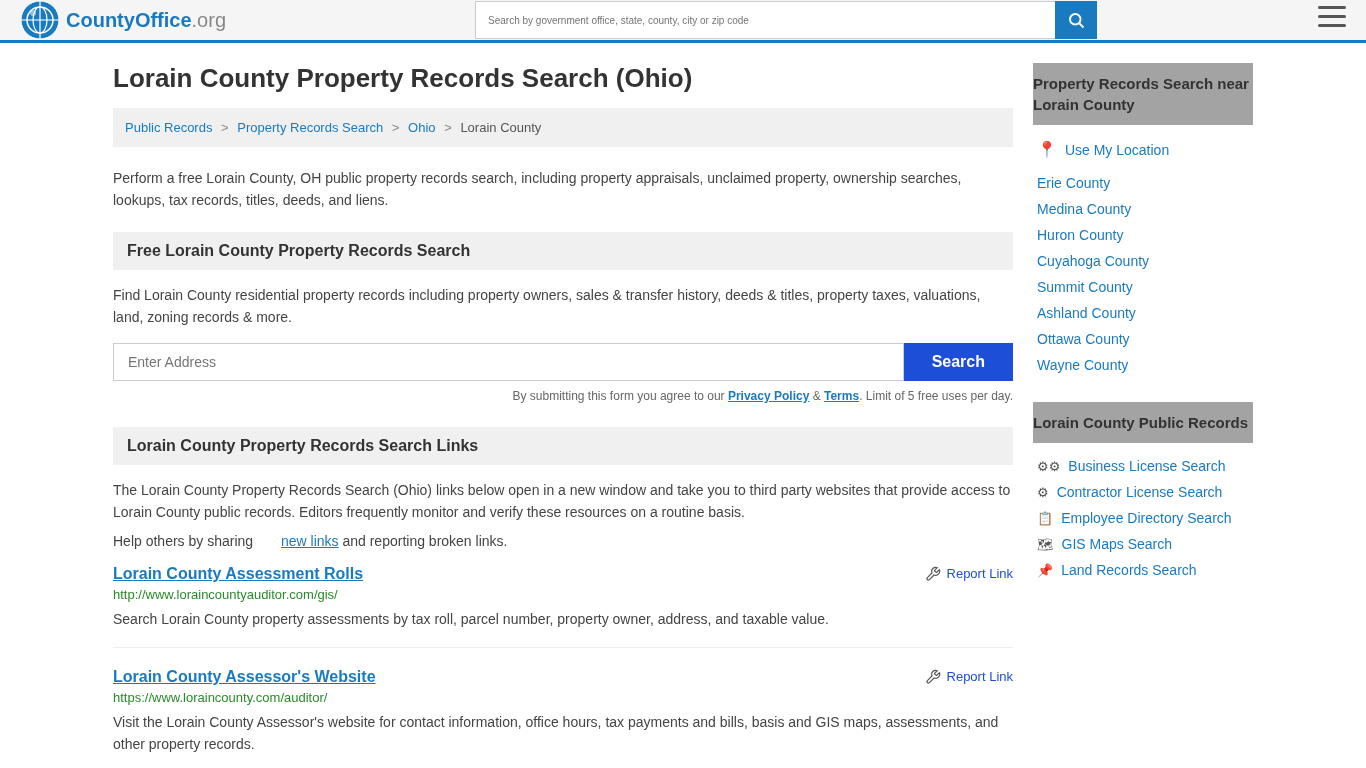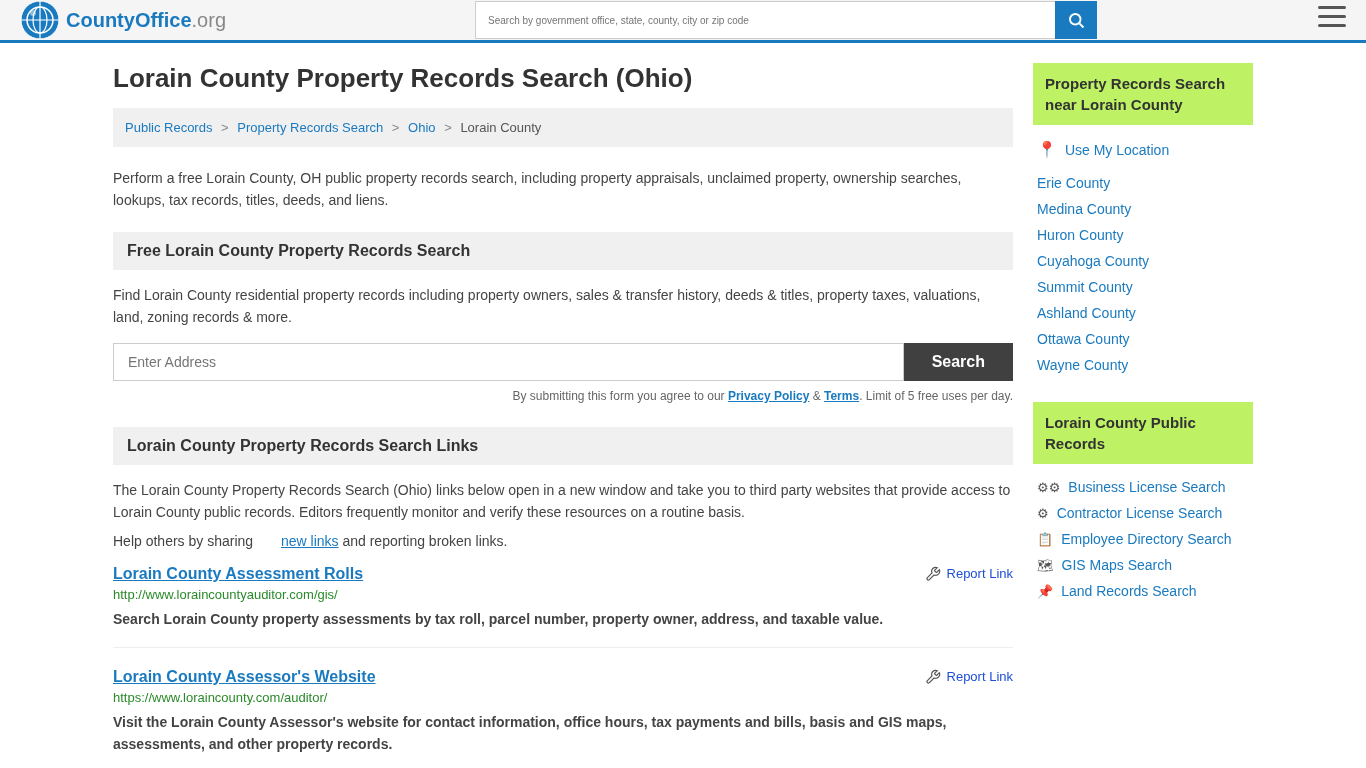--- a/index.html
+++ b/index.html
@@ -128,21 +128,21 @@
       margin-bottom: 8px;
     }
     #address-input {
       flex: 1;
       padding: 10px 14px;
       border: 1px solid #ccc;
       font-size: 14px;
       outline: none;
     }
     #search-button {
-      background: #404040;
+      background: #1d4ed8;
       color: #fff;
       border: none;
       padding: 10px 28px;
       font-size: 16px;
       font-weight: bold;
       cursor: pointer;
     }
     #form-disclaimer {
       font-size: 12px;
       color: #666;
@@ -198,34 +198,33 @@
     }
     .link-item-url {
       color: #2a8a2a;
       font-size: 13px;
       margin-bottom: 6px;
     }
     .link-item-desc {
       font-size: 14px;
       color: #444;
       line-height: 1.6;
-      font-weight: bold;
     }
 
     
     #sidebar {
       width: 220px;
       flex-shrink: 0;
     }
     .sidebar-section {
       margin-bottom: 24px;
     }
     .sidebar-header {
-      background: #bef264;
-      padding: 10px 12px;
+      background: #a3a3a3;
+      padding: 10px 0;
       font-size: 15px;
       font-weight: bold;
       margin-bottom: 10px;
       line-height: 1.4;
     }
     .sidebar-item {
       display: flex;
       align-items: center;
       gap: 8px;
       padding: 5px 4px;

